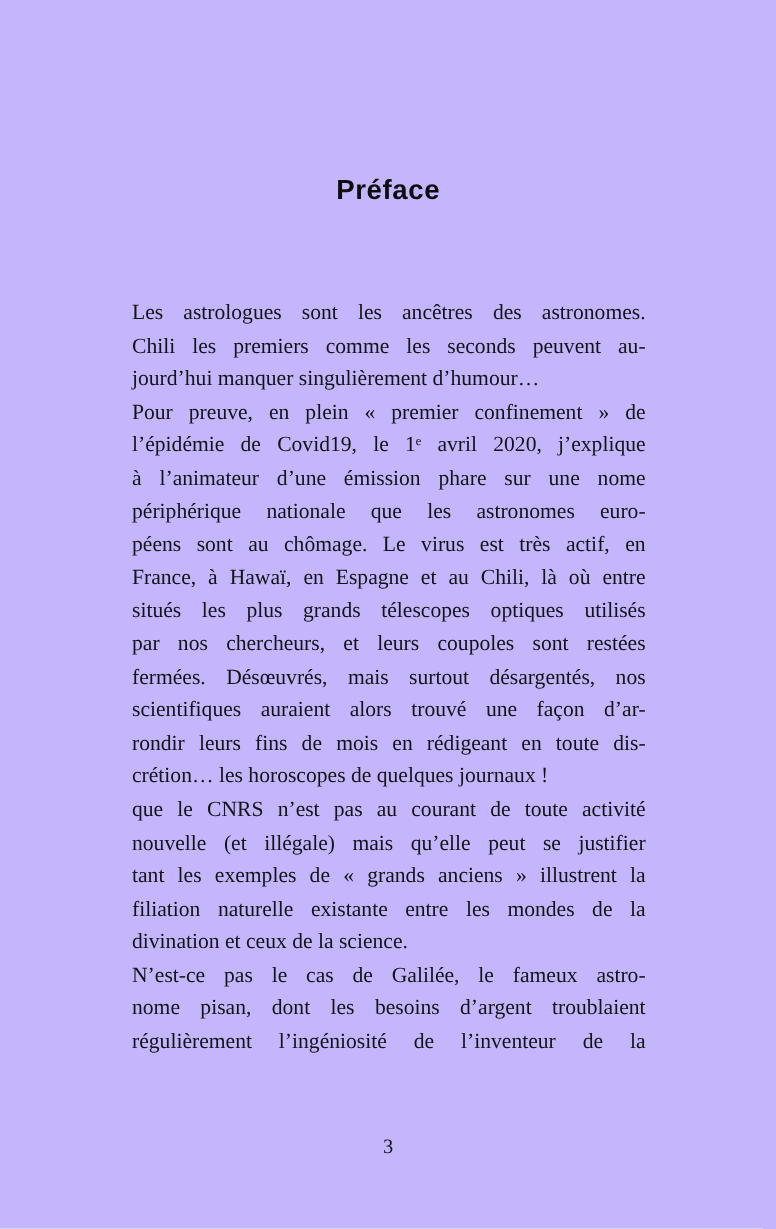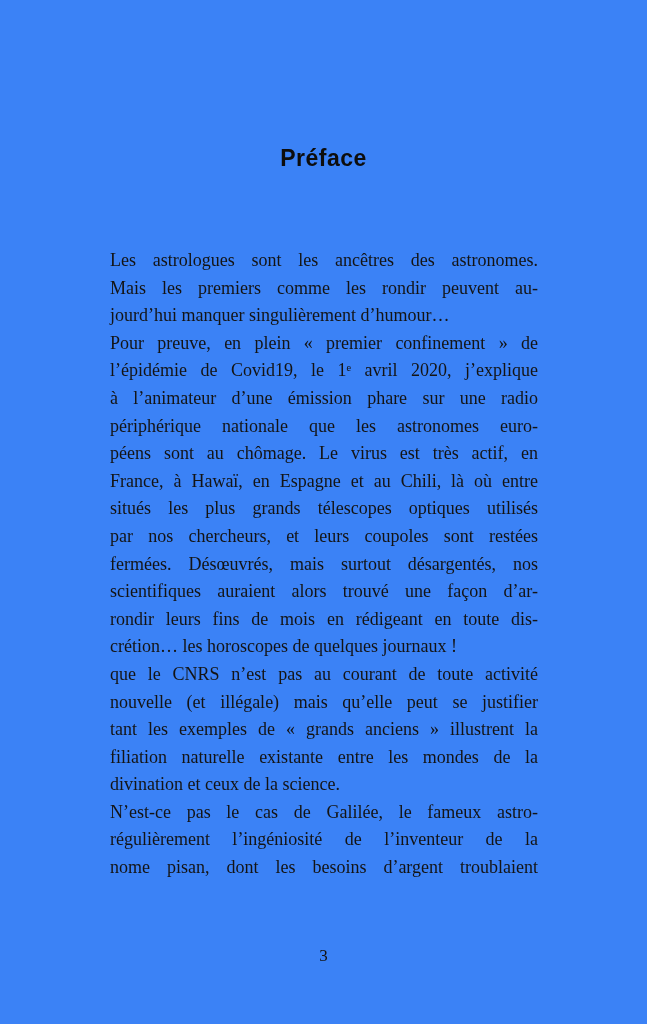--- a/index.html
+++ b/index.html
@@ -5,21 +5,21 @@
   html, body {
     margin: 0;
     padding: 0;
     background: #ffffff;
   }
   .page {
     position: relative;
     width: 647px;
     height: 1024px;
     margin: 0 auto;
-    background: #3b82f6;
+    background: #c4b5fd;
     color: #111111;
     overflow: hidden;
     font-family: "Liberation Serif", "DejaVu Serif", serif;
   }
   .title {
     margin: 145px 0 0 0;
     text-align: center;
     font-family: "Liberation Sans", "DejaVu Sans", sans-serif;
     font-weight: 700;
     font-size: 23px;
@@ -57,45 +57,45 @@
 </style>
 </head>
 <body>
 
 <div class="page">
   <h1 class="title">Préface</h1>
 
   <div class="body-block" id="body-container">
       <div class="paragraph">
         <div class="line">Les astrologues sont les ancêtres des astronomes.</div>
-        <div class="line">Mais les premiers comme les rondir peuvent au-</div>
+        <div class="line">Chili les premiers comme les seconds peuvent au-</div>
         <div class="line endline">jourd’hui manquer singulièrement d’humour…</div>
       </div>
       <div class="paragraph">
         <div class="line">Pour preuve, en plein « premier confinement » de</div>
         <div class="line">l’épidémie de Covid19, le 1ᵉ avril 2020, j’explique</div>
-        <div class="line">à l’animateur d’une émission phare sur une radio</div>
+        <div class="line">à l’animateur d’une émission phare sur une nome</div>
         <div class="line">périphérique nationale que les astronomes euro-</div>
         <div class="line">péens sont au chômage. Le virus est très actif, en</div>
         <div class="line">France, à Hawaï, en Espagne et au Chili, là où entre</div>
         <div class="line">situés les plus grands télescopes optiques utilisés</div>
         <div class="line">par nos chercheurs, et leurs coupoles sont restées</div>
         <div class="line">fermées. Désœuvrés, mais surtout désargentés, nos</div>
         <div class="line">scientifiques auraient alors trouvé une façon d’ar-</div>
         <div class="line">rondir leurs fins de mois en rédigeant en toute dis-</div>
         <div class="line endline">crétion… les horoscopes de quelques journaux !</div>
       </div>
       <div class="paragraph">
         <div class="line">que le CNRS n’est pas au courant de toute activité</div>
         <div class="line">nouvelle (et illégale) mais qu’elle peut se justifier</div>
         <div class="line">tant les exemples de « grands anciens » illustrent la</div>
         <div class="line">filiation naturelle existante entre les mondes de la</div>
         <div class="line endline">divination et ceux de la science.</div>
       </div>
       <div class="paragraph">
         <div class="line">N’est-ce pas le cas de Galilée, le fameux astro-</div>
+        <div class="line">nome pisan, dont les besoins d’argent troublaient</div>
         <div class="line">régulièrement l’ingéniosité de l’inventeur de la</div>
-        <div class="line">nome pisan, dont les besoins d’argent troublaient</div>
       </div>
     </div>
 
   <div class="pagenum">3</div>
 </div>
 
 </body></html>

